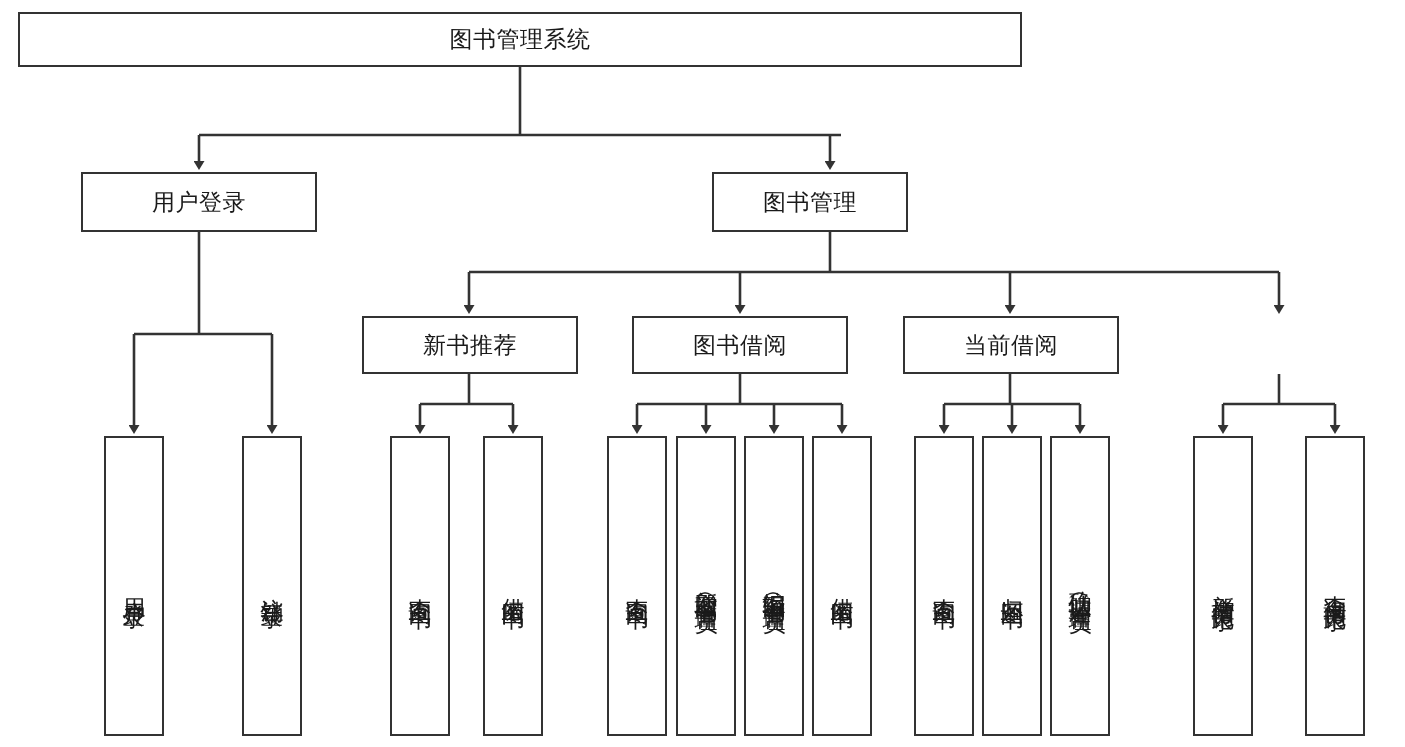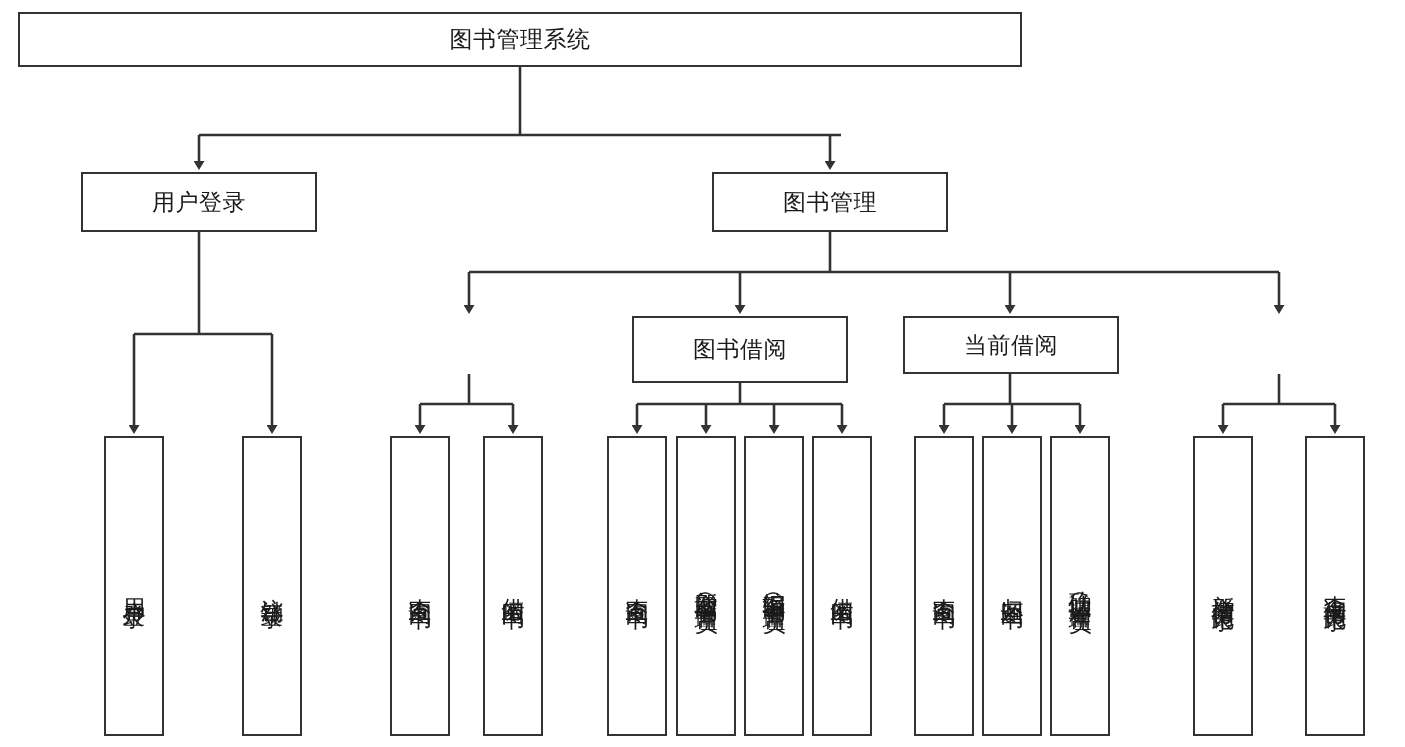--- a/index.html
+++ b/index.html
@@ -114,25 +114,28 @@
     </g>
   </svg>
 
   <div class="node" style="left:18px; top:12px; width:1004px; height:55px;">
     <span class="node-label">图书管理系统</span>
   </div>
 
   <div class="node" style="left:81px; top:172px; width:236px; height:60px;">
     <span class="node-label">用户登录</span>
   </div>
-  <div class="node" style="left:712px; top:172px; width:236px; height:60px;">
+  <div class="node" style="left:712px; top:172px; width:196px; height:60px;">
     <span class="node-label">图书管理</span>
   </div>
 
-  <div class="node" style="left:632px; top:316px; width:216px; height:67px;">
+  <div class="node" style="left:362px; top:316px; width:216px; height:58px;">
+    <span class="node-label">新书推荐</span>
+  </div>
+  <div class="node" style="left:632px; top:316px; width:216px; height:58px;">
     <span class="node-label">图书借阅</span>
   </div>
   <div class="node" style="left:903px; top:316px; width:216px; height:58px;">
     <span class="node-label">当前借阅</span>
   </div>
 
   <div class="node leaf" style="left:104px; top:436px; width:60px; height:300px;">
     <span class="node-label">用户登录</span>
   </div>
   <div class="node leaf" style="left:242px; top:436px; width:60px; height:300px;">

